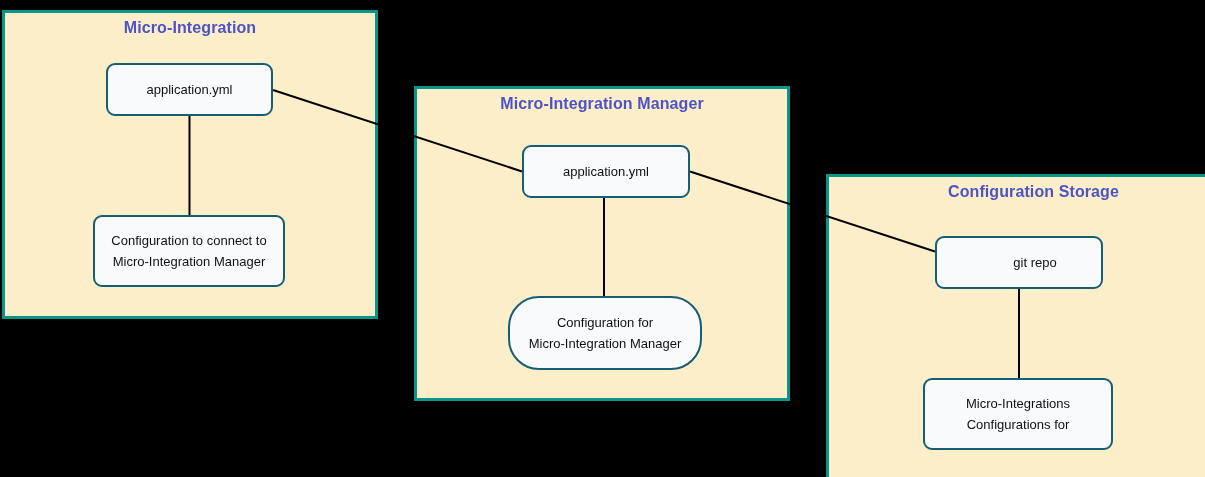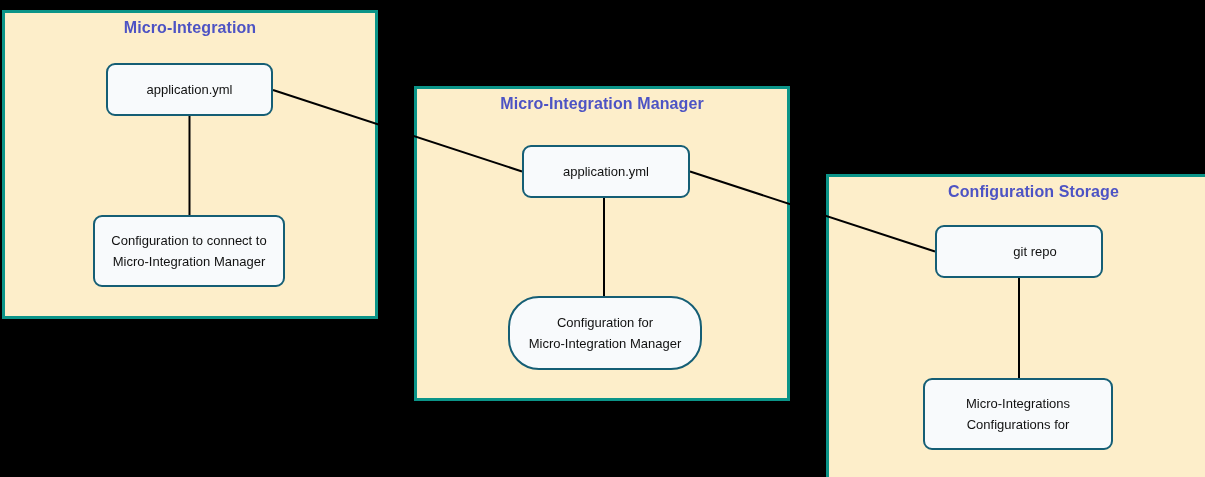--- a/index.html
+++ b/index.html
@@ -64,21 +64,21 @@
     z-index: 3;
     font-size: 13px;
     color: #111111;
     text-align: center;
     line-height: 21px;
   }
   .n-a1 { left: 106px; top: 55px;  width: 167px; height: 53px; }
   .n-a2 { left: 93px;  top: 207px; width: 192px; height: 72px; }
   .n-b1 { left: 522px; top: 137px; width: 168px; height: 53px; }
   .n-b2 { left: 508px; top: 288px; width: 194px; height: 74px; border-radius: 31px; }
-  .n-c1 { left: 935px; top: 217px; width: 168px; height: 53px; padding-left: 32px; }
+  .n-c1 { left: 935px; top: 228px; width: 168px; height: 53px; padding-left: 32px; }
   .n-c2 { left: 923px; top: 370px; width: 190px; height: 72px; }
 </style>
 </head>
 <body>
 
 <div class="canvas">
 
   <div class="group g0">
     <div class="group-title">Micro-Integration</div>
   </div>

